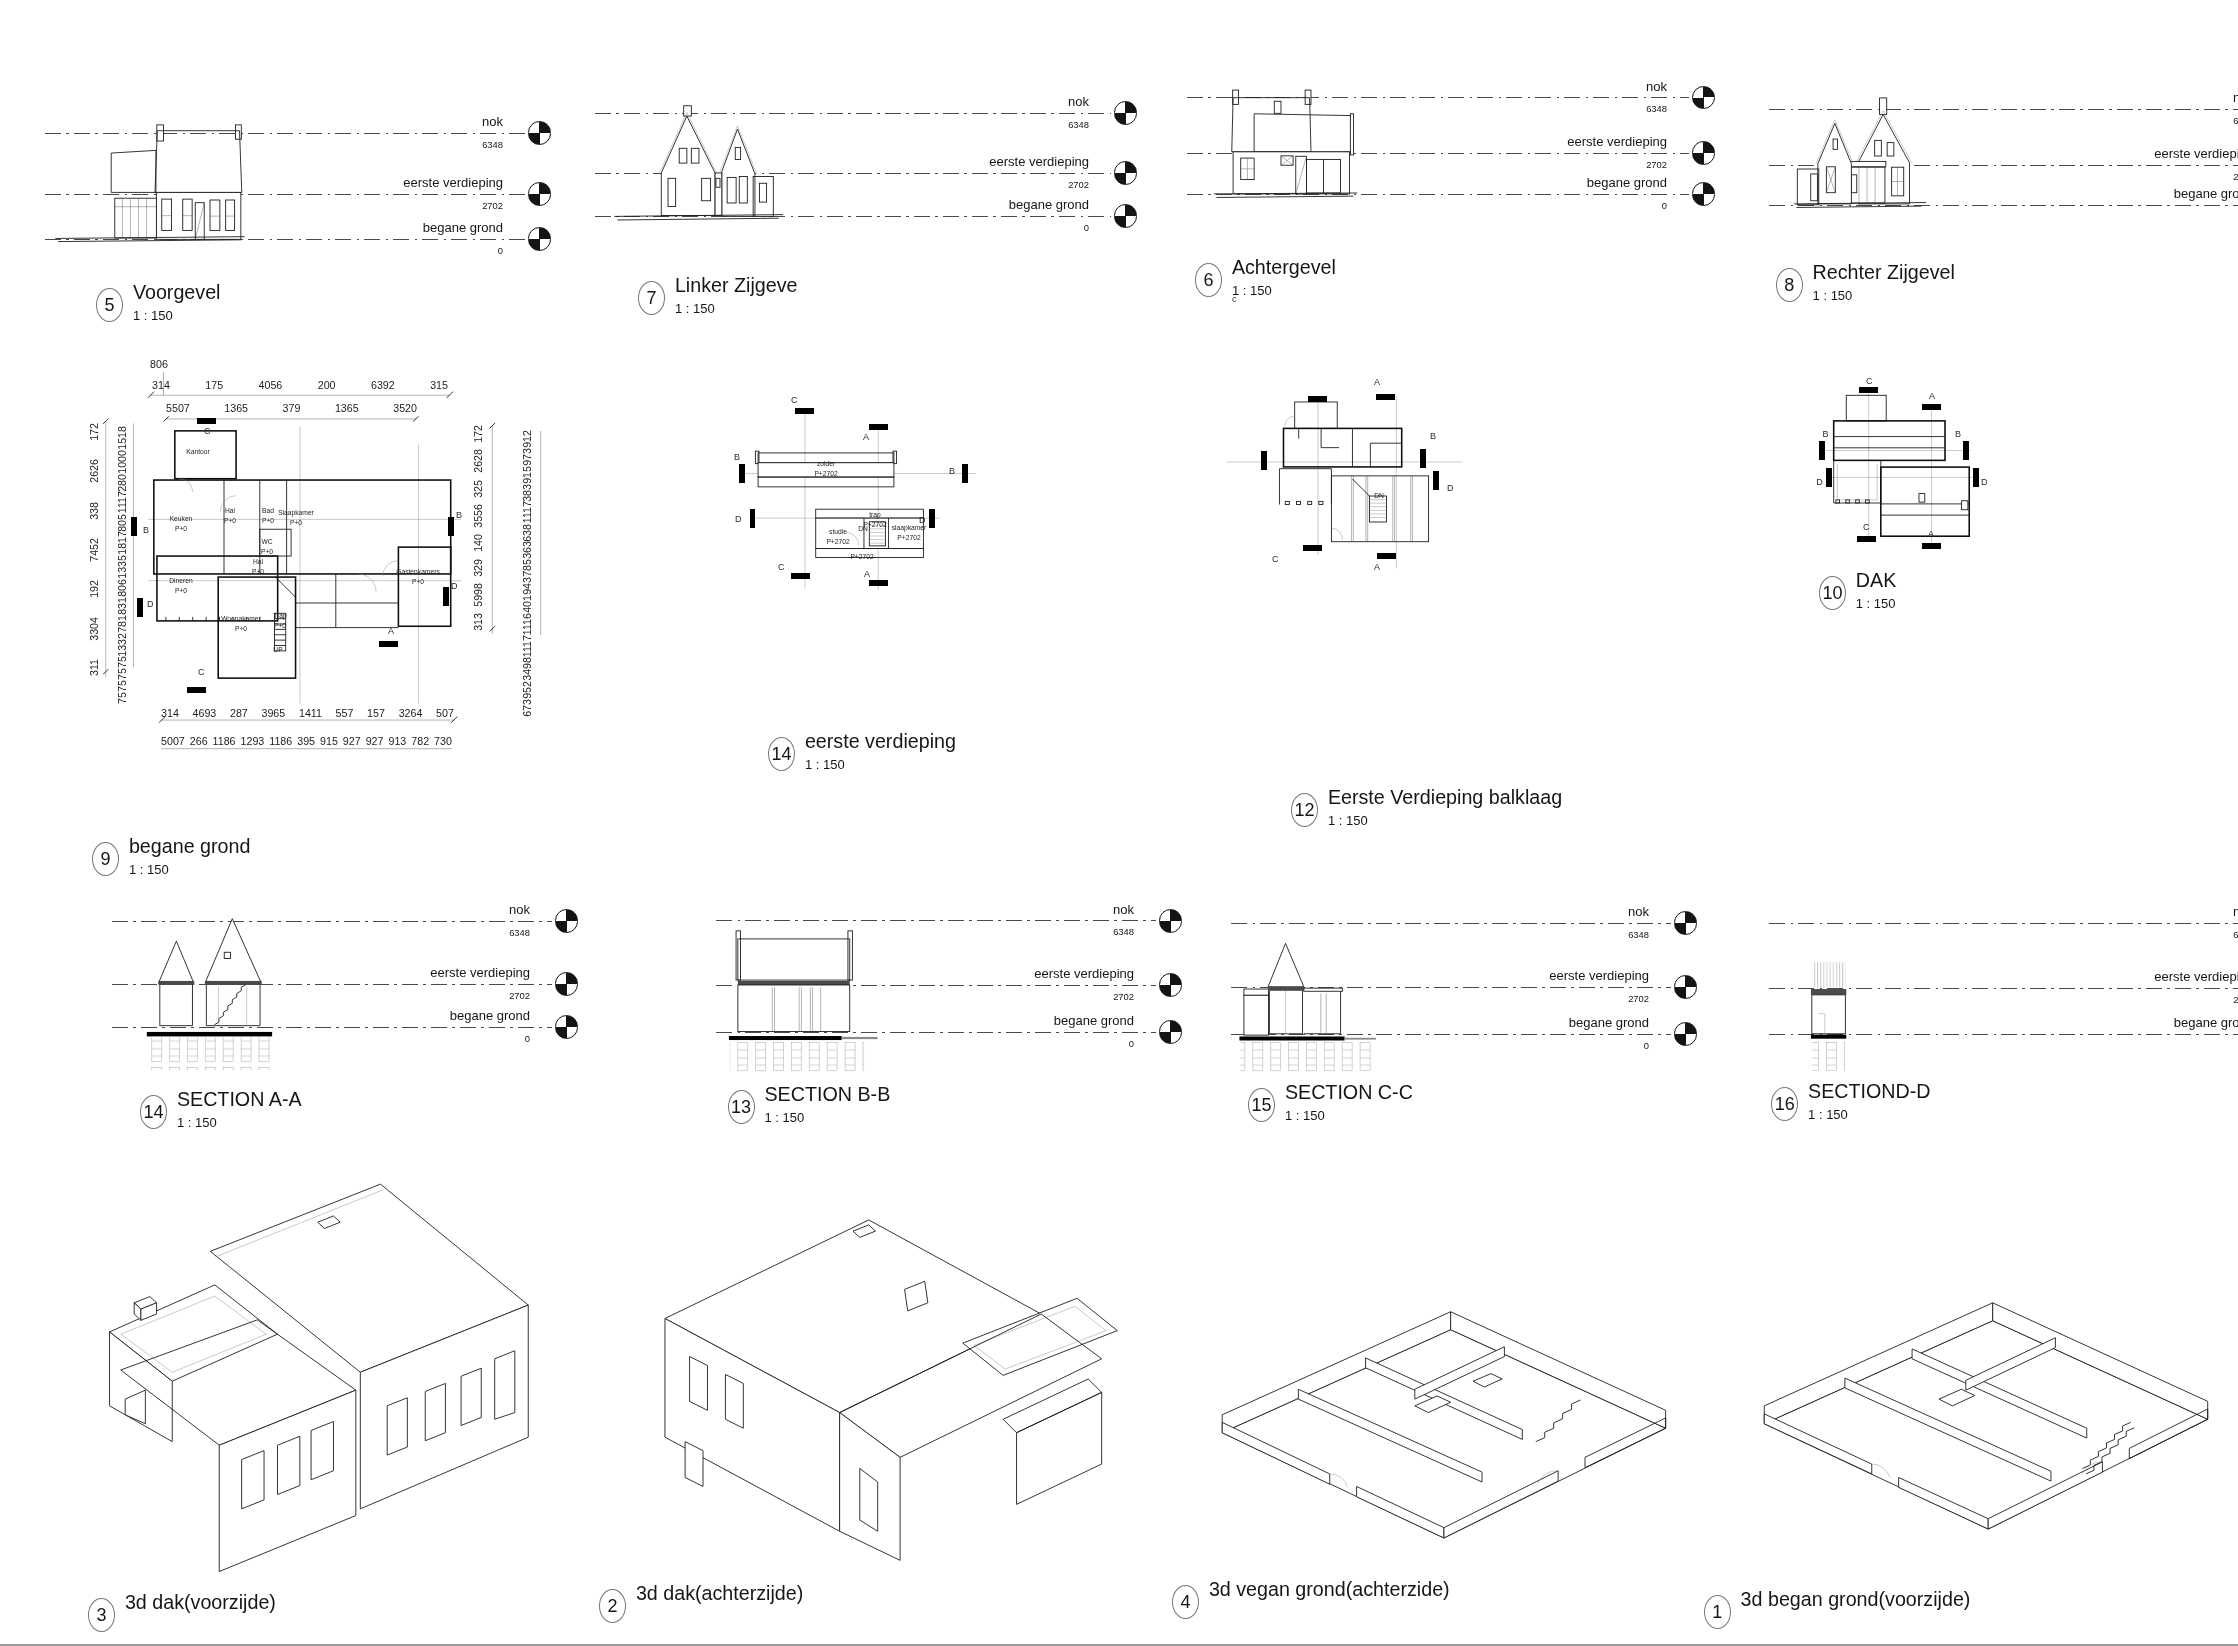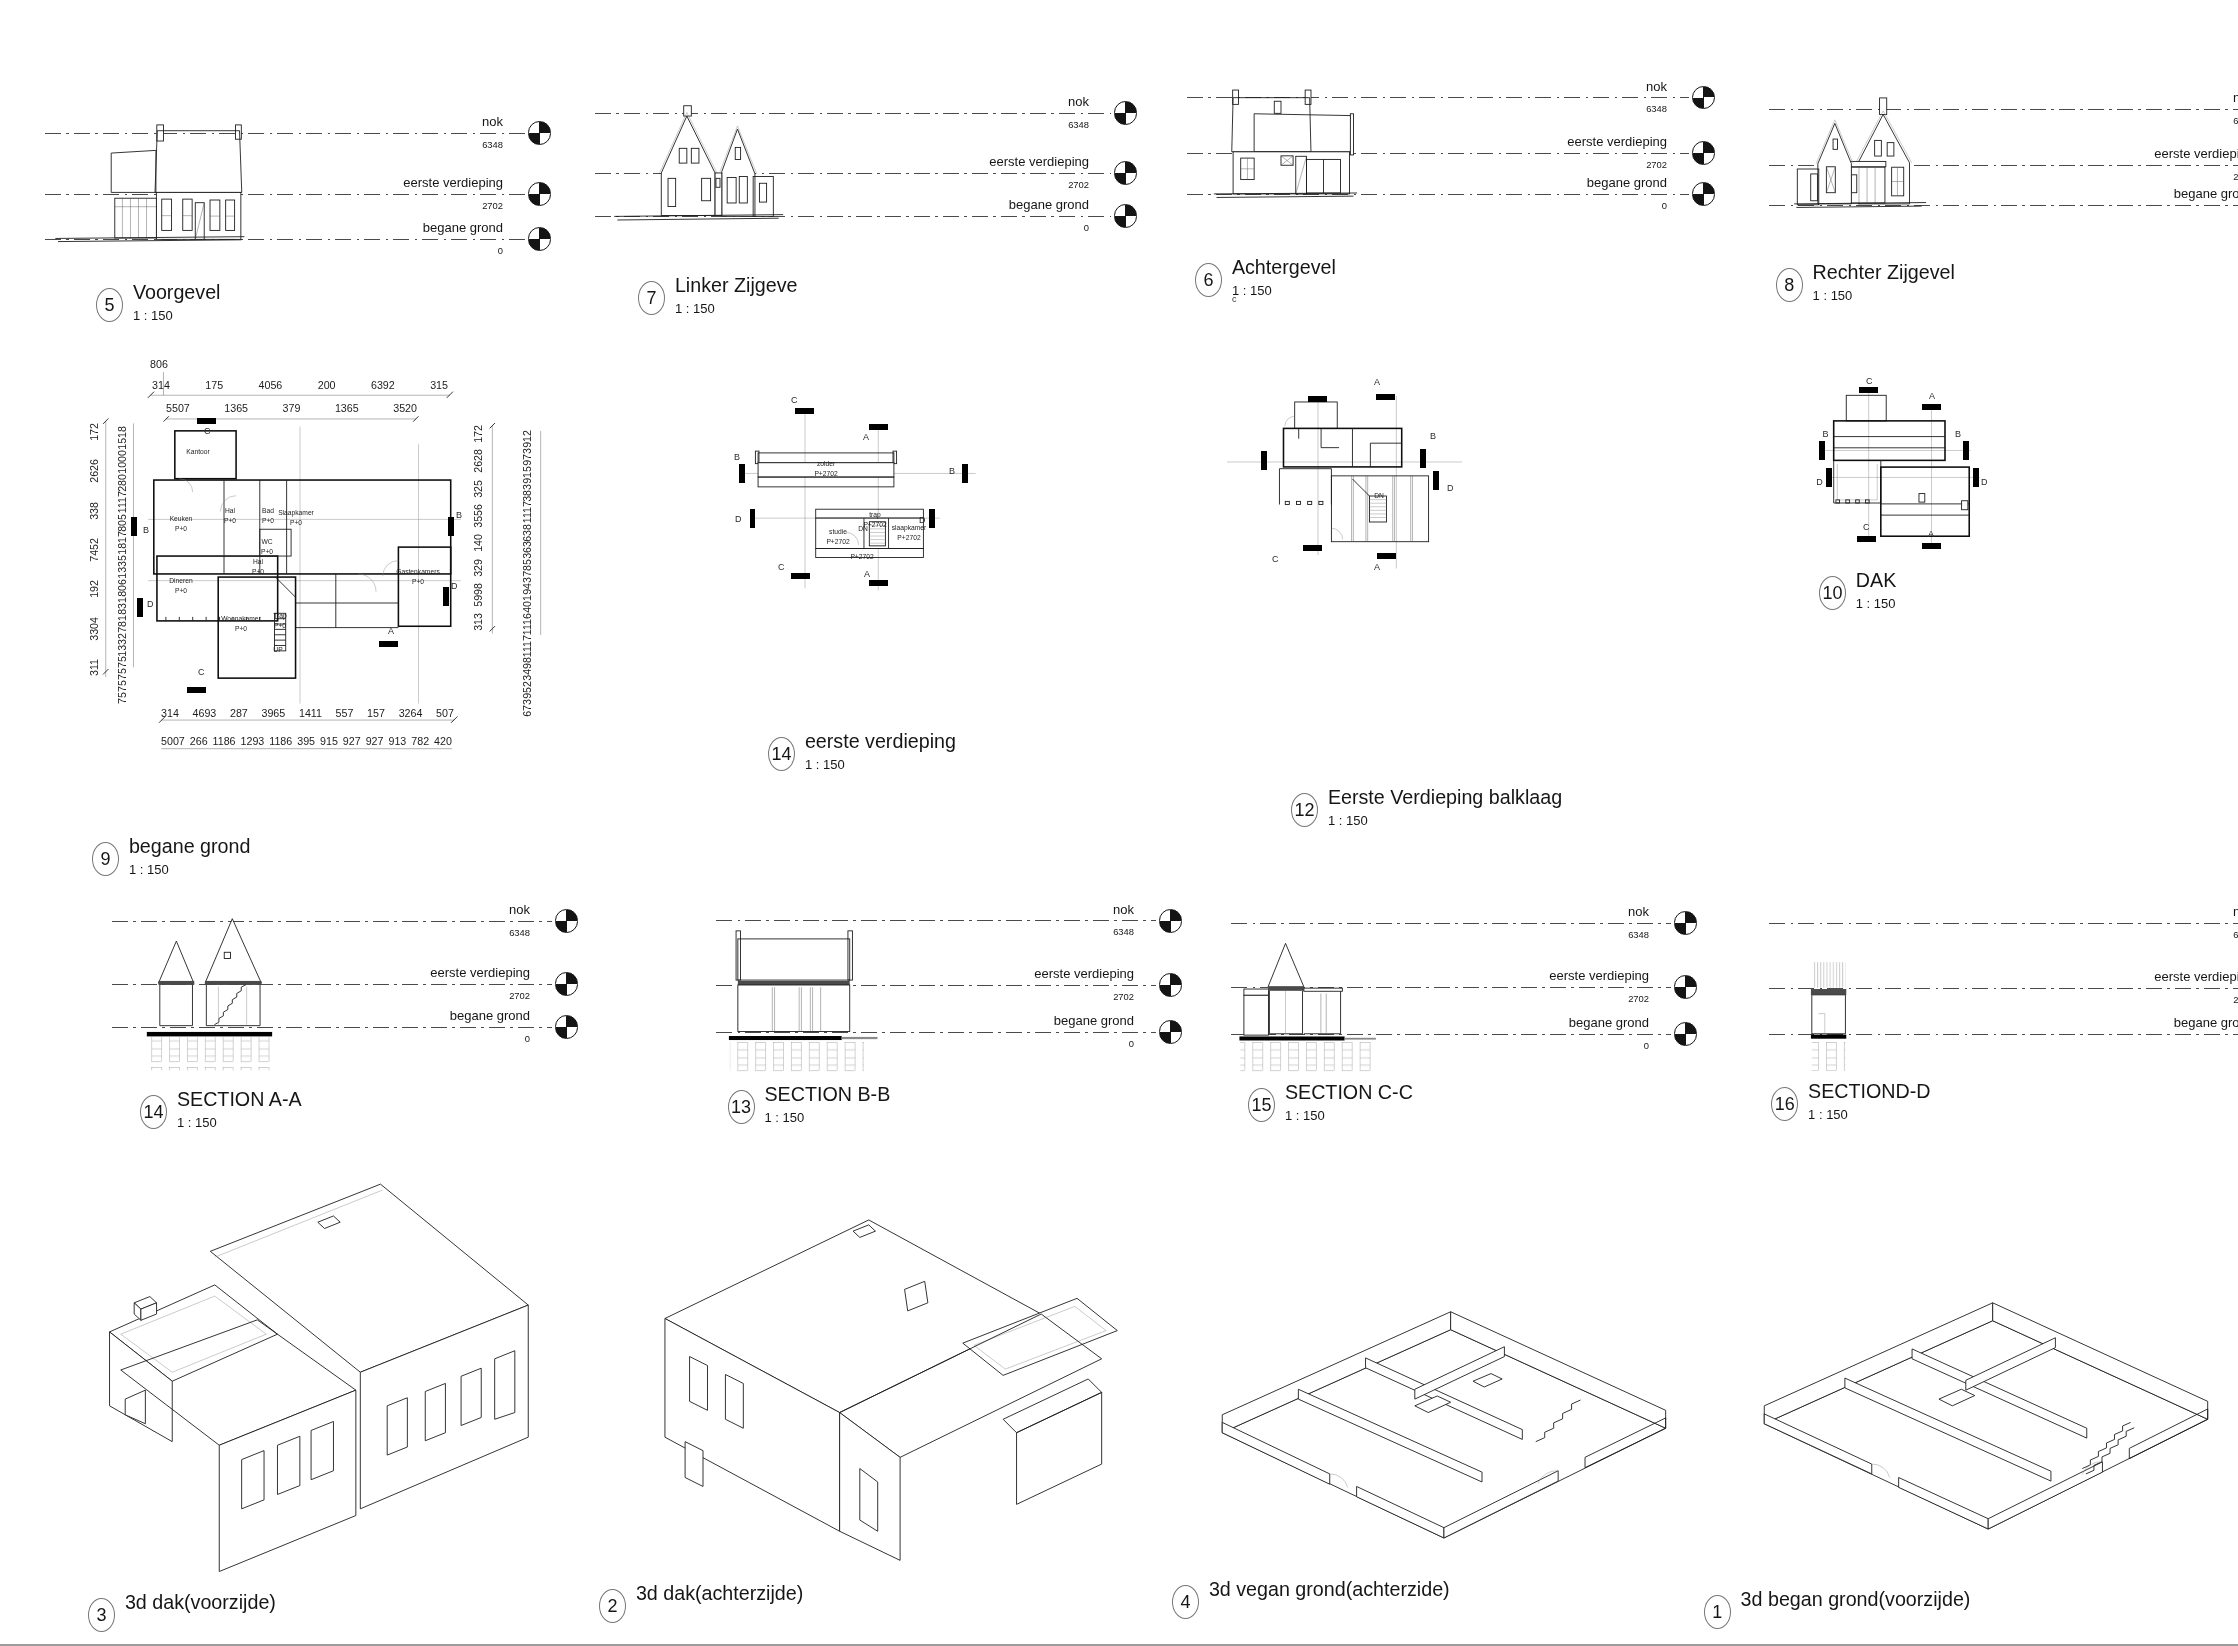--- a/index.html
+++ b/index.html
@@ -291,21 +291,21 @@
         <span>266</span>
         <span>1186</span>
         <span>1293</span>
         <span>1186</span>
         <span>395</span>
         <span>915</span>
         <span>927</span>
         <span>927</span>
         <span>913</span>
         <span>782</span>
-        <span>420</span>
+        <span>730</span>
       </div>
   <div class="vdims" style="left:57px;top:69px;height:253px;width:19.7px">
         <span>172</span>
         <span>2626</span>
         <span>338</span>
         <span>7452</span>
         <span>192</span>
         <span>3304</span>
         <span>311</span>
       </div>

